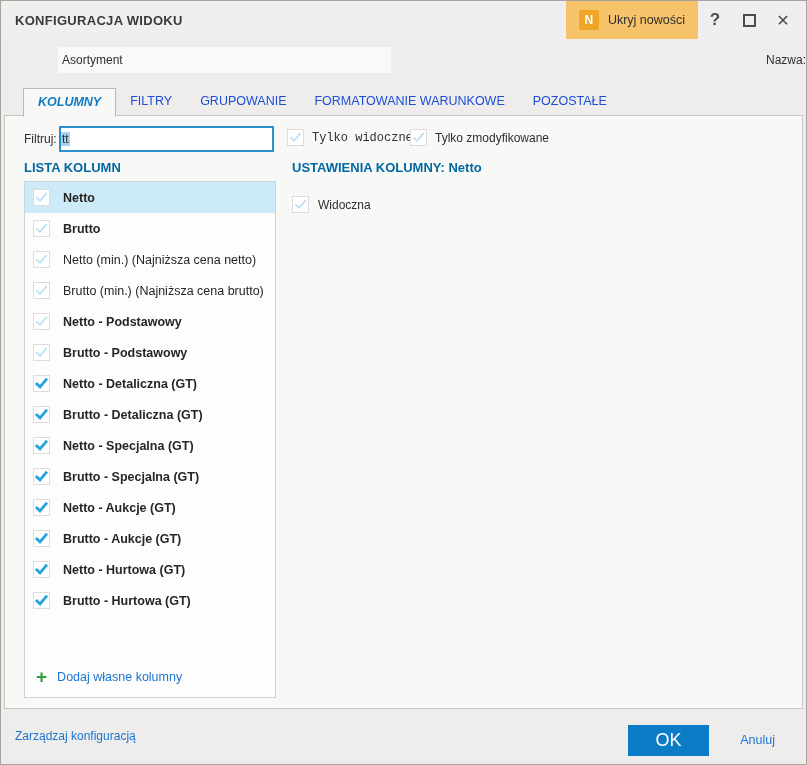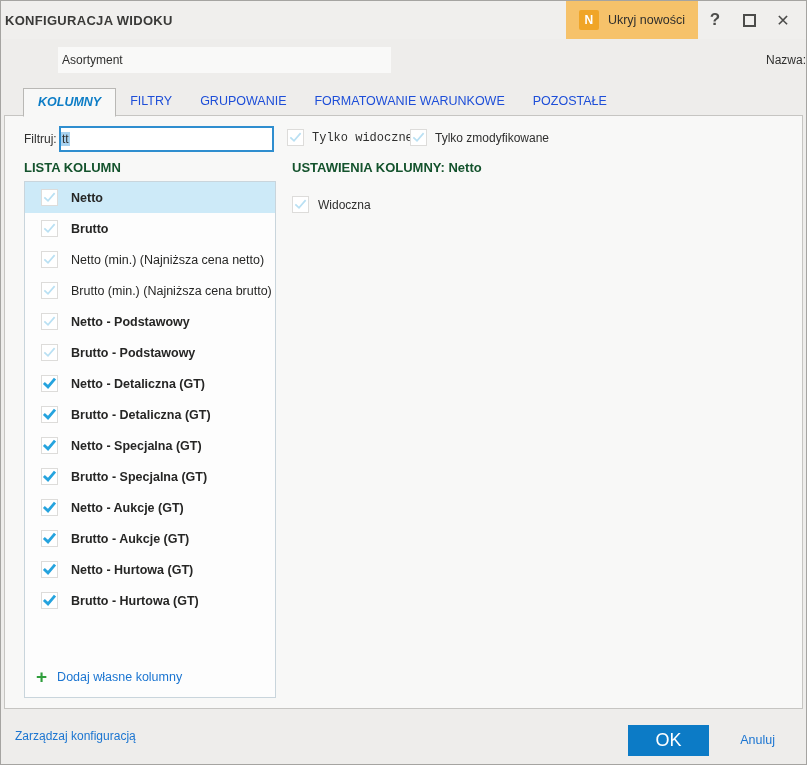--- a/index.html
+++ b/index.html
@@ -7,21 +7,21 @@
   body { font-family:"Liberation Sans","DejaVu Sans",sans-serif; color:#2f2f2e; }
 
   .window{
     position:relative; width:807px; height:765px;
     background:#eeedeb; border:1px solid #a5a4a1; overflow:hidden;
     font-size:12px;
   }
 
   
   .titlebar{ position:absolute; top:0; left:0; right:0; height:38px;
-    background:#f0efed; display:flex; align-items:center; padding-left:4px; }
+    background:#f0efed; display:flex; align-items:center; padding-left:14px; }
   .title{ font-weight:bold; font-size:13px; color:#3a3a38; letter-spacing:.3px; }
   .tb-right{ margin-left:auto; display:flex; align-items:center; height:100%; }
   .whatsnew{ height:100%; background:#f6c26a; display:flex; align-items:center;
     gap:9px; padding:0 13px; cursor:pointer; }
   .n-badge{ width:20px; height:20px; background:#f0a527; color:#fff; font-weight:bold;
     font-size:12px; display:flex; align-items:center; justify-content:center; border-radius:2px; }
   .wn-label{ font-size:12.5px; color:#2e2e2d; }
   .tb-btn{ width:34px; height:100%; display:flex; align-items:center; justify-content:center;
     color:#4c4c4a; font-size:17px; cursor:pointer; }
   .help-btn{ font-size:17px; font-weight:bold; color:#4c4c4a; }
@@ -54,28 +54,28 @@
   .toggle-1{ left:282px;font-family:Liberation Mono, monospace; }
   .toggle-2{ left:405px; }
 
   .checkbox{ width:17px; height:17px; background:#fff; border:1px solid #dddcda;
     display:inline-flex; align-items:center; justify-content:center; flex:none; cursor:pointer; }
   .checkbox svg{ width:15px; height:15px; overflow:visible; }
   .checkbox svg path{ fill:none; stroke-linecap:square; }
   .checkbox.off svg path{ stroke:#b9e0f3; stroke-width:2; }
   .checkbox.on  svg path{ stroke:#25a3de; stroke-width:3.4; }
 
-  .section-header{ font-size:13px; font-weight:bold; color:#14532d; position:absolute; }
+  .section-header{ font-size:13px; font-weight:bold; color:#0369a1; position:absolute; }
   .left-header{ left:19px; top:44px; }
   .right-header{ left:287px; top:44px; }
 
   .list-box{ position:absolute; left:19px; top:65px; width:252px; height:517px;
     background:#fdfdfd; border:1px solid #c9d5dc; display:flex; flex-direction:column; overflow:hidden; }
   .list-row{ height:31px; flex:none; display:flex; align-items:center; gap:13px;
-    padding-left:16px; cursor:pointer; }
+    padding-left:8px; cursor:pointer; }
   .list-row.selected{ background:#cdeaf8; }
   .row-label{ font-size:12.5px; color:#262625; }
   .row-label.b{ font-weight:bold; }
 
   .add-row{ margin-top:auto; display:flex; align-items:center; gap:10px;
     padding:8px 0 13px 11px; cursor:pointer; }
   .plus-icon{ color:#2f9e3c; font-size:19px; font-weight:bold; line-height:14px; }
   .add-label{ color:#1b75d1; font-size:12.5px; }
 
   .visible-row{ position:absolute; left:287px; top:80px; display:flex; align-items:center; gap:9px; cursor:pointer; }

